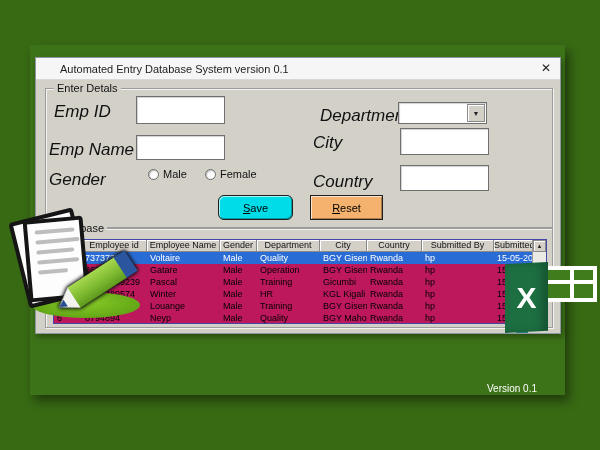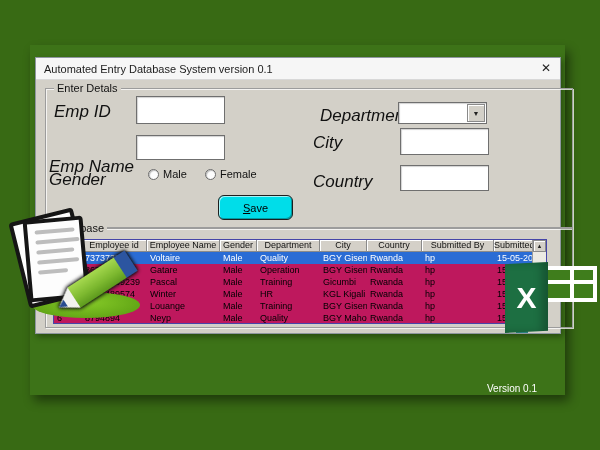--- a/index.html
+++ b/index.html
@@ -10,26 +10,26 @@
   
   .card{position:absolute;left:30px;top:45px;width:535px;height:350px;
         background:#3d7318;box-shadow:4px 6px 10px rgba(0,0,0,.45);}
 
   
   .window{position:absolute;left:5px;top:12px;width:524px;height:275px;
           background:#d3d0c8;border:1px solid #8e96a0;
           box-shadow:2px 3px 6px rgba(0,0,0,.35);}
   .titlebar{position:absolute;left:0;top:0;right:0;height:22px;background:#f6f6f6;
             border-bottom:1px solid #d8d8d8;display:flex;align-items:center;
-            font-size:11px;color:#1c1c1c;padding-left:8px;box-sizing:border-box;}
+            font-size:11px;color:#1c1c1c;padding-left:24px;box-sizing:border-box;}
   .close{position:absolute;right:9px;top:4px;font-size:12px;color:#222;line-height:12px;cursor:default;}
 
   
   .group{position:absolute;border:1px solid #9c9c9c;
-         box-shadow:inset 1px 1px 0 rgba(255,255,255,.75),1px 1px 0 rgba(255,255,255,.75);padding-left:20px;}
+         box-shadow:inset 1px 1px 0 rgba(255,255,255,.75),1px 1px 0 rgba(255,255,255,.75);}
   .group .legend{position:absolute;top:-7px;left:8px;background:#d3d0c8;
                  padding:0 3px;font-size:11px;color:#111;}
   .g1{left:9px;top:30px;width:506px;height:138px;}
   .g2{left:9px;top:170px;width:506px;height:98px;}
 
   .lbl{position:absolute;font-size:17px;color:#111;font-style:italic;}
   .tb{position:absolute;background:#fff;border:1px solid #6f6f6f;
       box-shadow:inset 1px 1px 1px rgba(0,0,0,.18);box-sizing:border-box;
       font-size:11px;padding:2px 4px;font-family:"Liberation Sans",sans-serif;}
   input.tb{outline:none;}
@@ -121,21 +121,21 @@
       <div class="titlebar">
         <span>Automated Entry Database System version 0.1</span>
         <span class="close">✕</span>
       </div>
 
       <div class="group g1">
         <span class="legend">Enter Detals</span>
       </div>
       <span class="lbl" style="left:18px;top:44px;">Emp ID</span>
       <input class="tb" style="left: 100px; top: 38px; width: 89px; height: 28px;" value="">
-      <span class="lbl" style="left:13px;top:82px;margin-top:17px;">Emp Name</span>
+      <span class="lbl" style="left:13px;top:82px;">Emp Name</span>
       <input class="tb" style="left: 100px; top: 77px; width: 89px; height: 25px;" value="">
       <span class="lbl" style="left:13px;top:112px;">Gender</span>
       <span class="radio" style="left:112px;top:110px;">
         <span class="rdot"></span>
         <span>Male</span>
       </span>
       <span class="radio" style="left:169px;top:110px;text-align:center;">
         <span class="rdot"></span>
         <span>Female</span>
       </span>
@@ -144,20 +144,23 @@
       <div class="tb combo">
         <span class="drop">▼</span>
       </div>
       <span class="lbl" style="left:277px;top:75px;">City</span>
       <input class="tb" style="left: 364px; top: 70px; width: 89px; height: 27px;" value="">
       <span class="lbl" style="left:277px;top:114px;">Country</span>
       <input class="tb" style="left: 364px; top: 107px; width: 89px; height: 26px;" value="">
 
       <div class="btn btn-save" style="background:#00dde9;">
           <span>Save</span>
+        </div>
+      <div class="btn btn-reset" style="background:#f4b26e;">
+          <span>Reset</span>
         </div>
 
       <div class="group g2">
         <span class="legend">Database</span>
       </div>
       <div class="grid">
         <div class="ghead" id="grid-head">
             <div class="hcell col0">S.No</div>
             <div class="hcell col1">Employee id</div>
             <div class="hcell col2">Employee Name</div>

